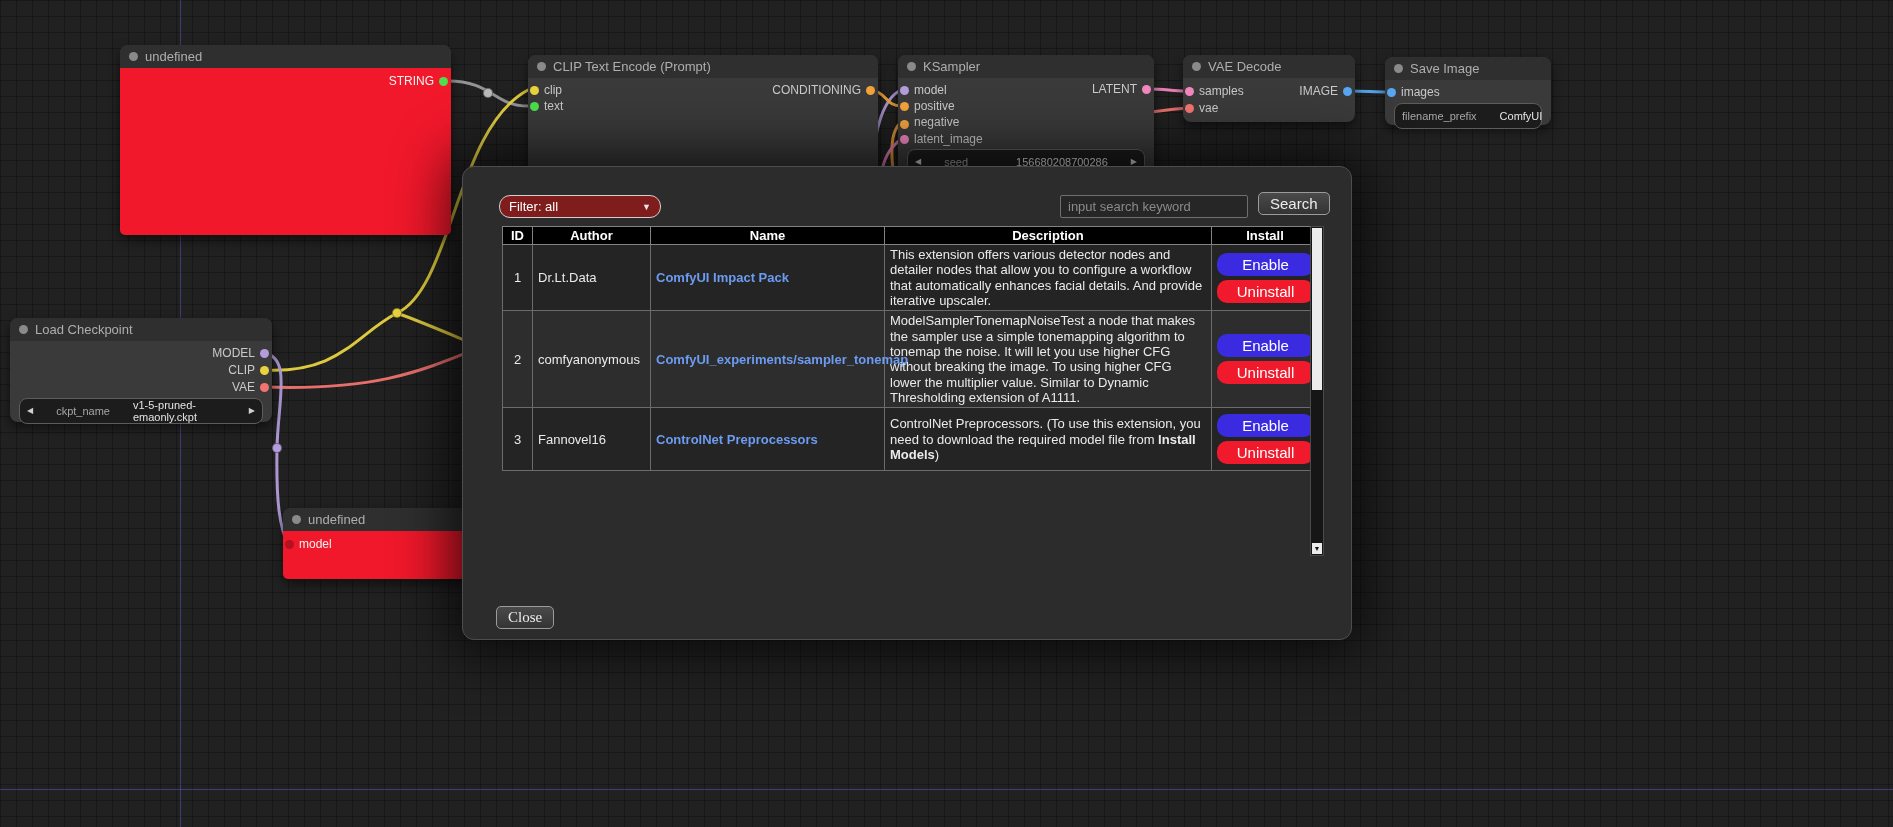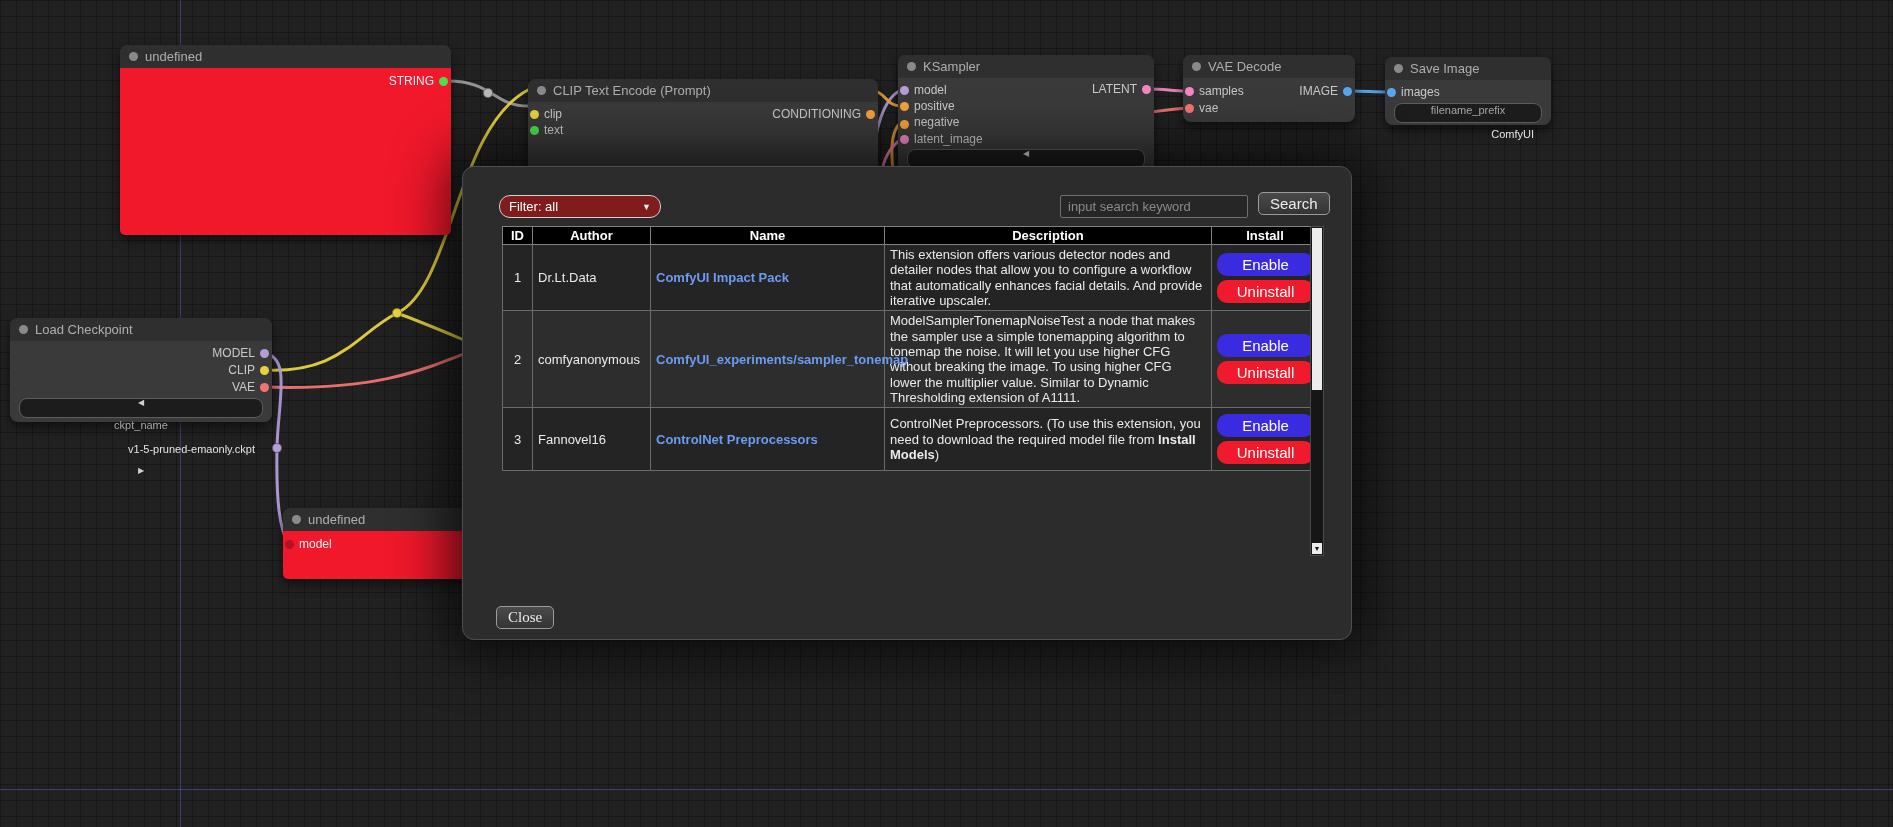--- a/index.html
+++ b/index.html
@@ -23,23 +23,23 @@
   .node-title { height:23px; display:flex; align-items:center; gap:7px; padding:0 9px;
           background:#2f2f2f; border-radius:8px 8px 0 0; color:#aeaeae; font-size:13px; }
   .collapse-dot { width:9px; height:9px; border-radius:50%; background:#8a8a8a; flex:none; }
   .node-body { position:relative; border-radius:0 0 8px 8px; }
   .node-body.error { background:#f1182b; border-radius:0 0 5px 5px; }
   .slot { position:absolute; display:flex; align-items:center; gap:5px; height:14px; color:#c9c9c9; font-size:12px; }
   .slot.in { left:2px; }
   .slot.out { right:3px; }
   .slot .dot { width:9px; height:9px; border-radius:50%; flex:none; }
   .slot .lab-light { color:#f2f2f2; }
-  .widget { position:absolute; left:9px; right:9px; height:20px; background:#1c1c1c;
+  .widget { position:absolute; left:9px; right:9px; height:26px; background:#1c1c1c;
             border:1px solid #5c5c5c; border-radius:8px; display:flex; align-items:center;
-            gap:12px; padding:0 7px; font-size:11px; color:#a6a6a6;flex-direction:column; }
+            gap:23px; padding:0 7px; font-size:11px; color:#a6a6a6; }
   .widget .wvalue { margin-left:auto; color:#e4e4e4; }
   .widget .warrow { color:#d0d0d0; font-size:8px; line-height:1; }
 
   
   .modal { position:absolute; left:462px; top:166px; width:890px; height:474px; z-index:10;
            background:#2c2c2c; border:1px solid #4d4d4d; border-radius:12px;
            box-shadow:0 0 55px 12px rgba(0,0,0,0.72); }
   .filter-select { position:absolute; left:36px; top:28px; width:162px; height:23px;
            display:flex; align-items:center; justify-content:space-between; padding:0 9px;
            background:#7f1d1d; border:1px solid #d0d0d0; border-radius:11px;
@@ -107,21 +107,21 @@
       <span>undefined</span>
     </div>
     <div class="node-body error" style="height:167px;">
       <div class="slot out" style="top:6px;margin-left:36px;">
         <span class="lab-light">STRING</span>
         <span class="dot" style="background:#4be04b;"></span>
       </div>
     </div>
   </div>
 
-  <div class="node" style="left:528px;top:55px;width:350px;height:120px;margin-top:24px;">
+  <div class="node" style="left:528px;top:55px;width:350px;height:120px;">
     <div class="node-title">
       <span class="collapse-dot"></span>
       <span>CLIP Text Encode (Prompt)</span>
     </div>
     <div class="node-body" style="height:97px;">
       <div class="slot in" style="top:5px;">
         <span class="dot" style="background:#e8d33f;"></span>
         <span>clip</span>
       </div>
       <div class="slot in" style="top:21px;">

